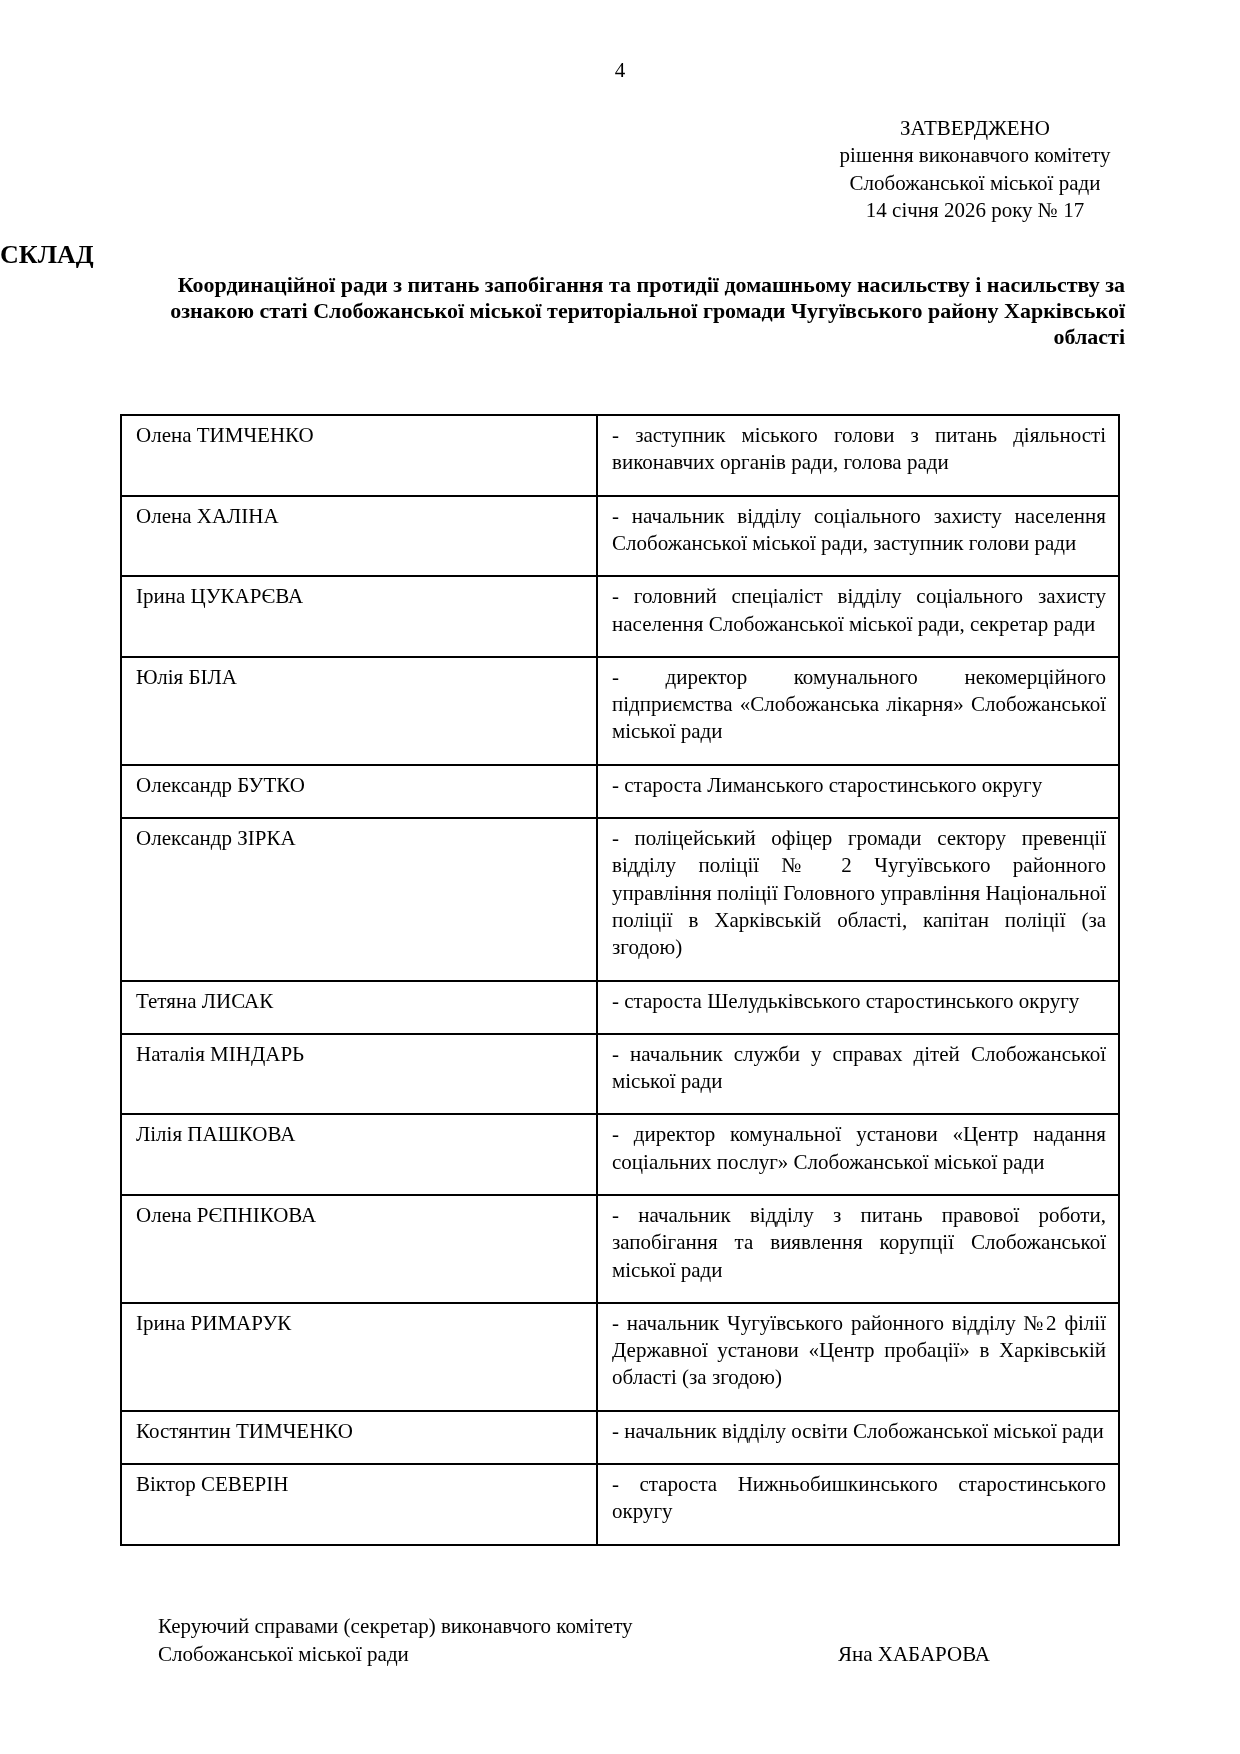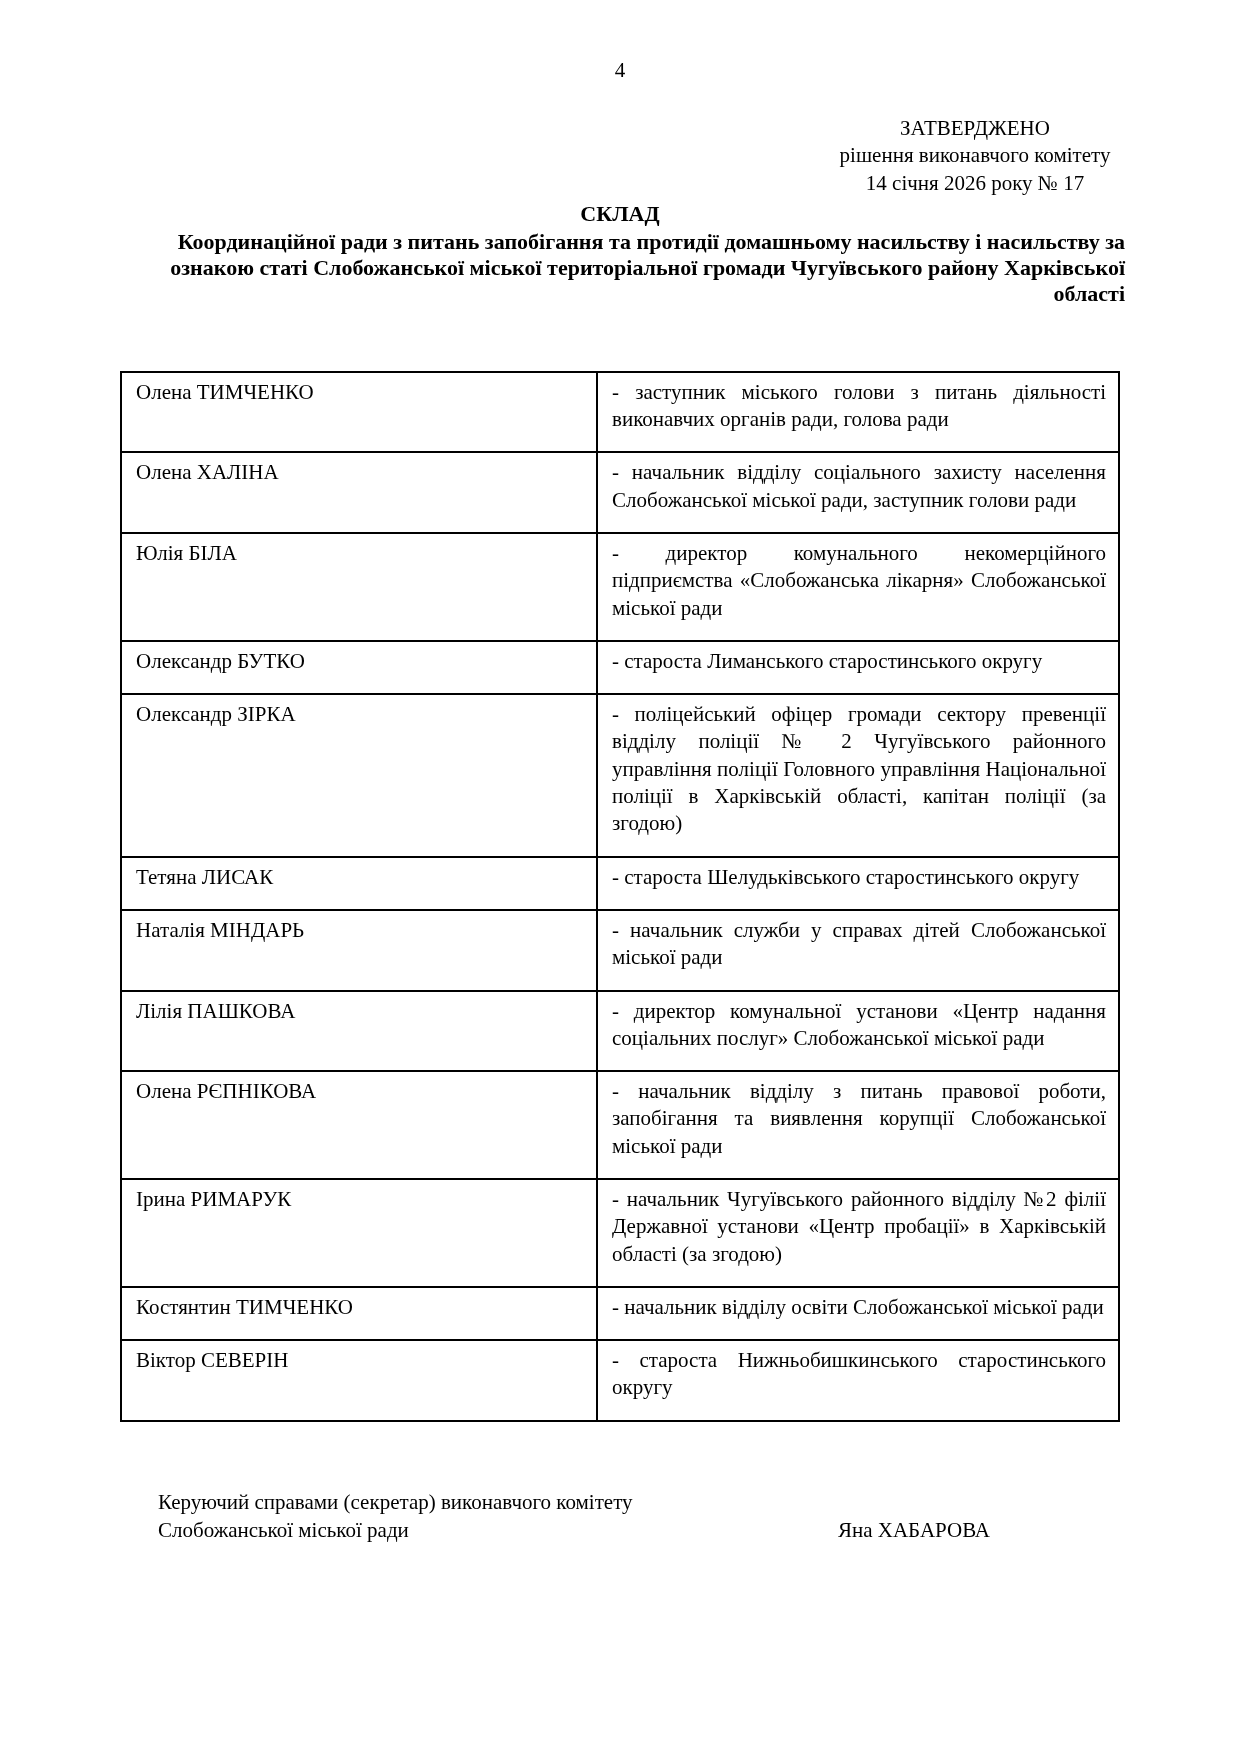--- a/index.html
+++ b/index.html
@@ -19,24 +19,24 @@
     font-size: 21px;
   }
   .approval {
     margin: 32px 0 0 710px;
     font-size: 21px;
     line-height: 1.3;
     text-align: center;
   }
   .approval div { white-space: nowrap; }
   .sklad {
-    margin-top: 4px;
-    text-align: center;
+    margin-top: 16px;
+    text-align: left;
     font-weight: bold;
-    font-size: 22px;
+    font-size: 26px;
   }
   .subtitle {
     width: 1010px;
     margin: 2px auto 0;
     text-align: right;
     font-weight: bold;
     font-size: 22px;
     line-height: 1.18;
   }
   table.members {
@@ -68,35 +68,40 @@
 </head>
 <body>
 
 <div class="page">
 
   <div class="pagenum">4</div>
 
   <div class="approval">
     <div>ЗАТВЕРДЖЕНО</div>
     <div>рішення виконавчого комітету</div>
+    <div>Слобожанської міської ради</div>
     <div>14 січня 2026 року № 17</div>
   </div>
 
   <div class="sklad">СКЛАД</div>
   <div class="subtitle">Координаційної ради з питань запобігання та протидії домашньому насильству і насильству за ознакою статі Слобожанської міської територіальної громади Чугуївського району Харківської області</div>
 
   <table class="members">
     <tbody>
       <tr>
         <td class="name-cell">Олена ТИМЧЕНКО</td>
         <td class="pos-cell">- заступник міського голови з питань діяльності виконавчих органів ради, голова ради</td>
       </tr>
       <tr>
         <td class="name-cell">Олена ХАЛІНА</td>
         <td class="pos-cell">- начальник відділу соціального захисту населення Слобожанської міської ради, заступник голови ради</td>
+      </tr>
+      <tr>
+        <td class="name-cell">Ірина ЦУКАРЄВА</td>
+        <td class="pos-cell">- головний спеціаліст відділу соціального захисту населення Слобожанської міської ради, секретар ради</td>
       </tr>
       <tr>
         <td class="name-cell">Юлія БІЛА</td>
         <td class="pos-cell">- директор комунального некомерційного підприємства «Слобожанська лікарня» Слобожанської міської ради</td>
       </tr>
       <tr>
         <td class="name-cell">Олександр БУТКО</td>
         <td class="pos-cell">- староста Лиманського старостинського округу</td>
       </tr>
       <tr>

